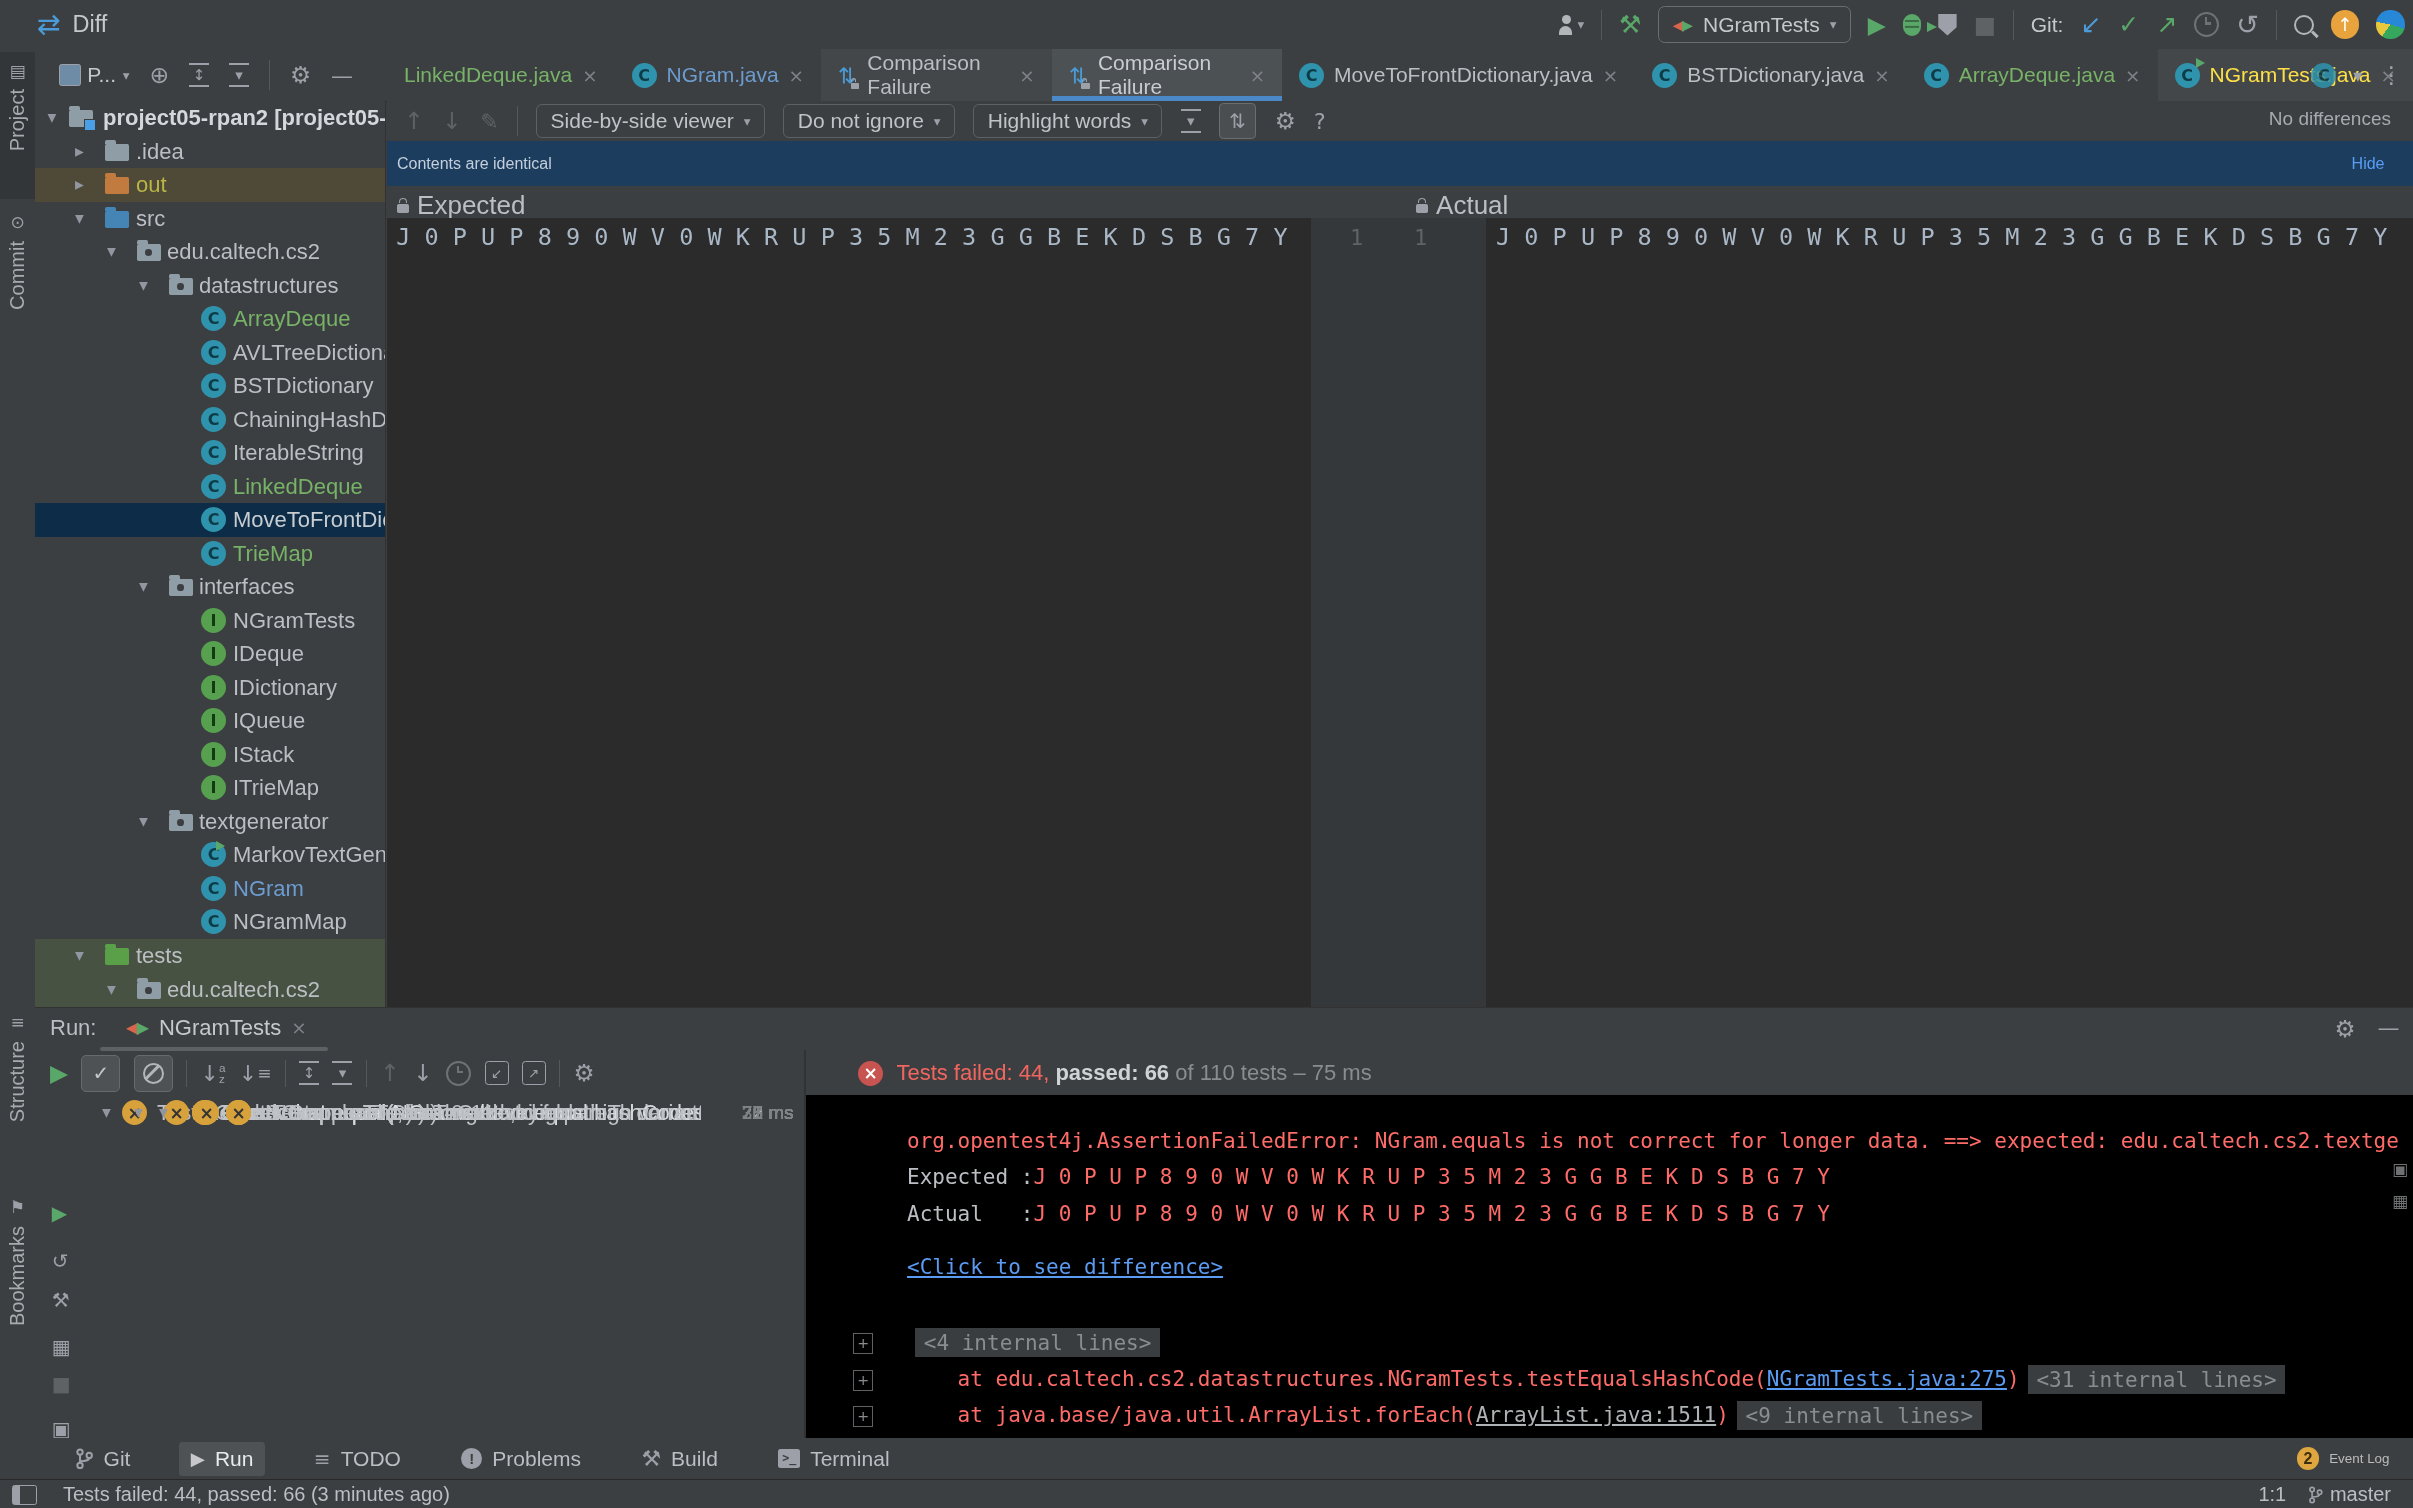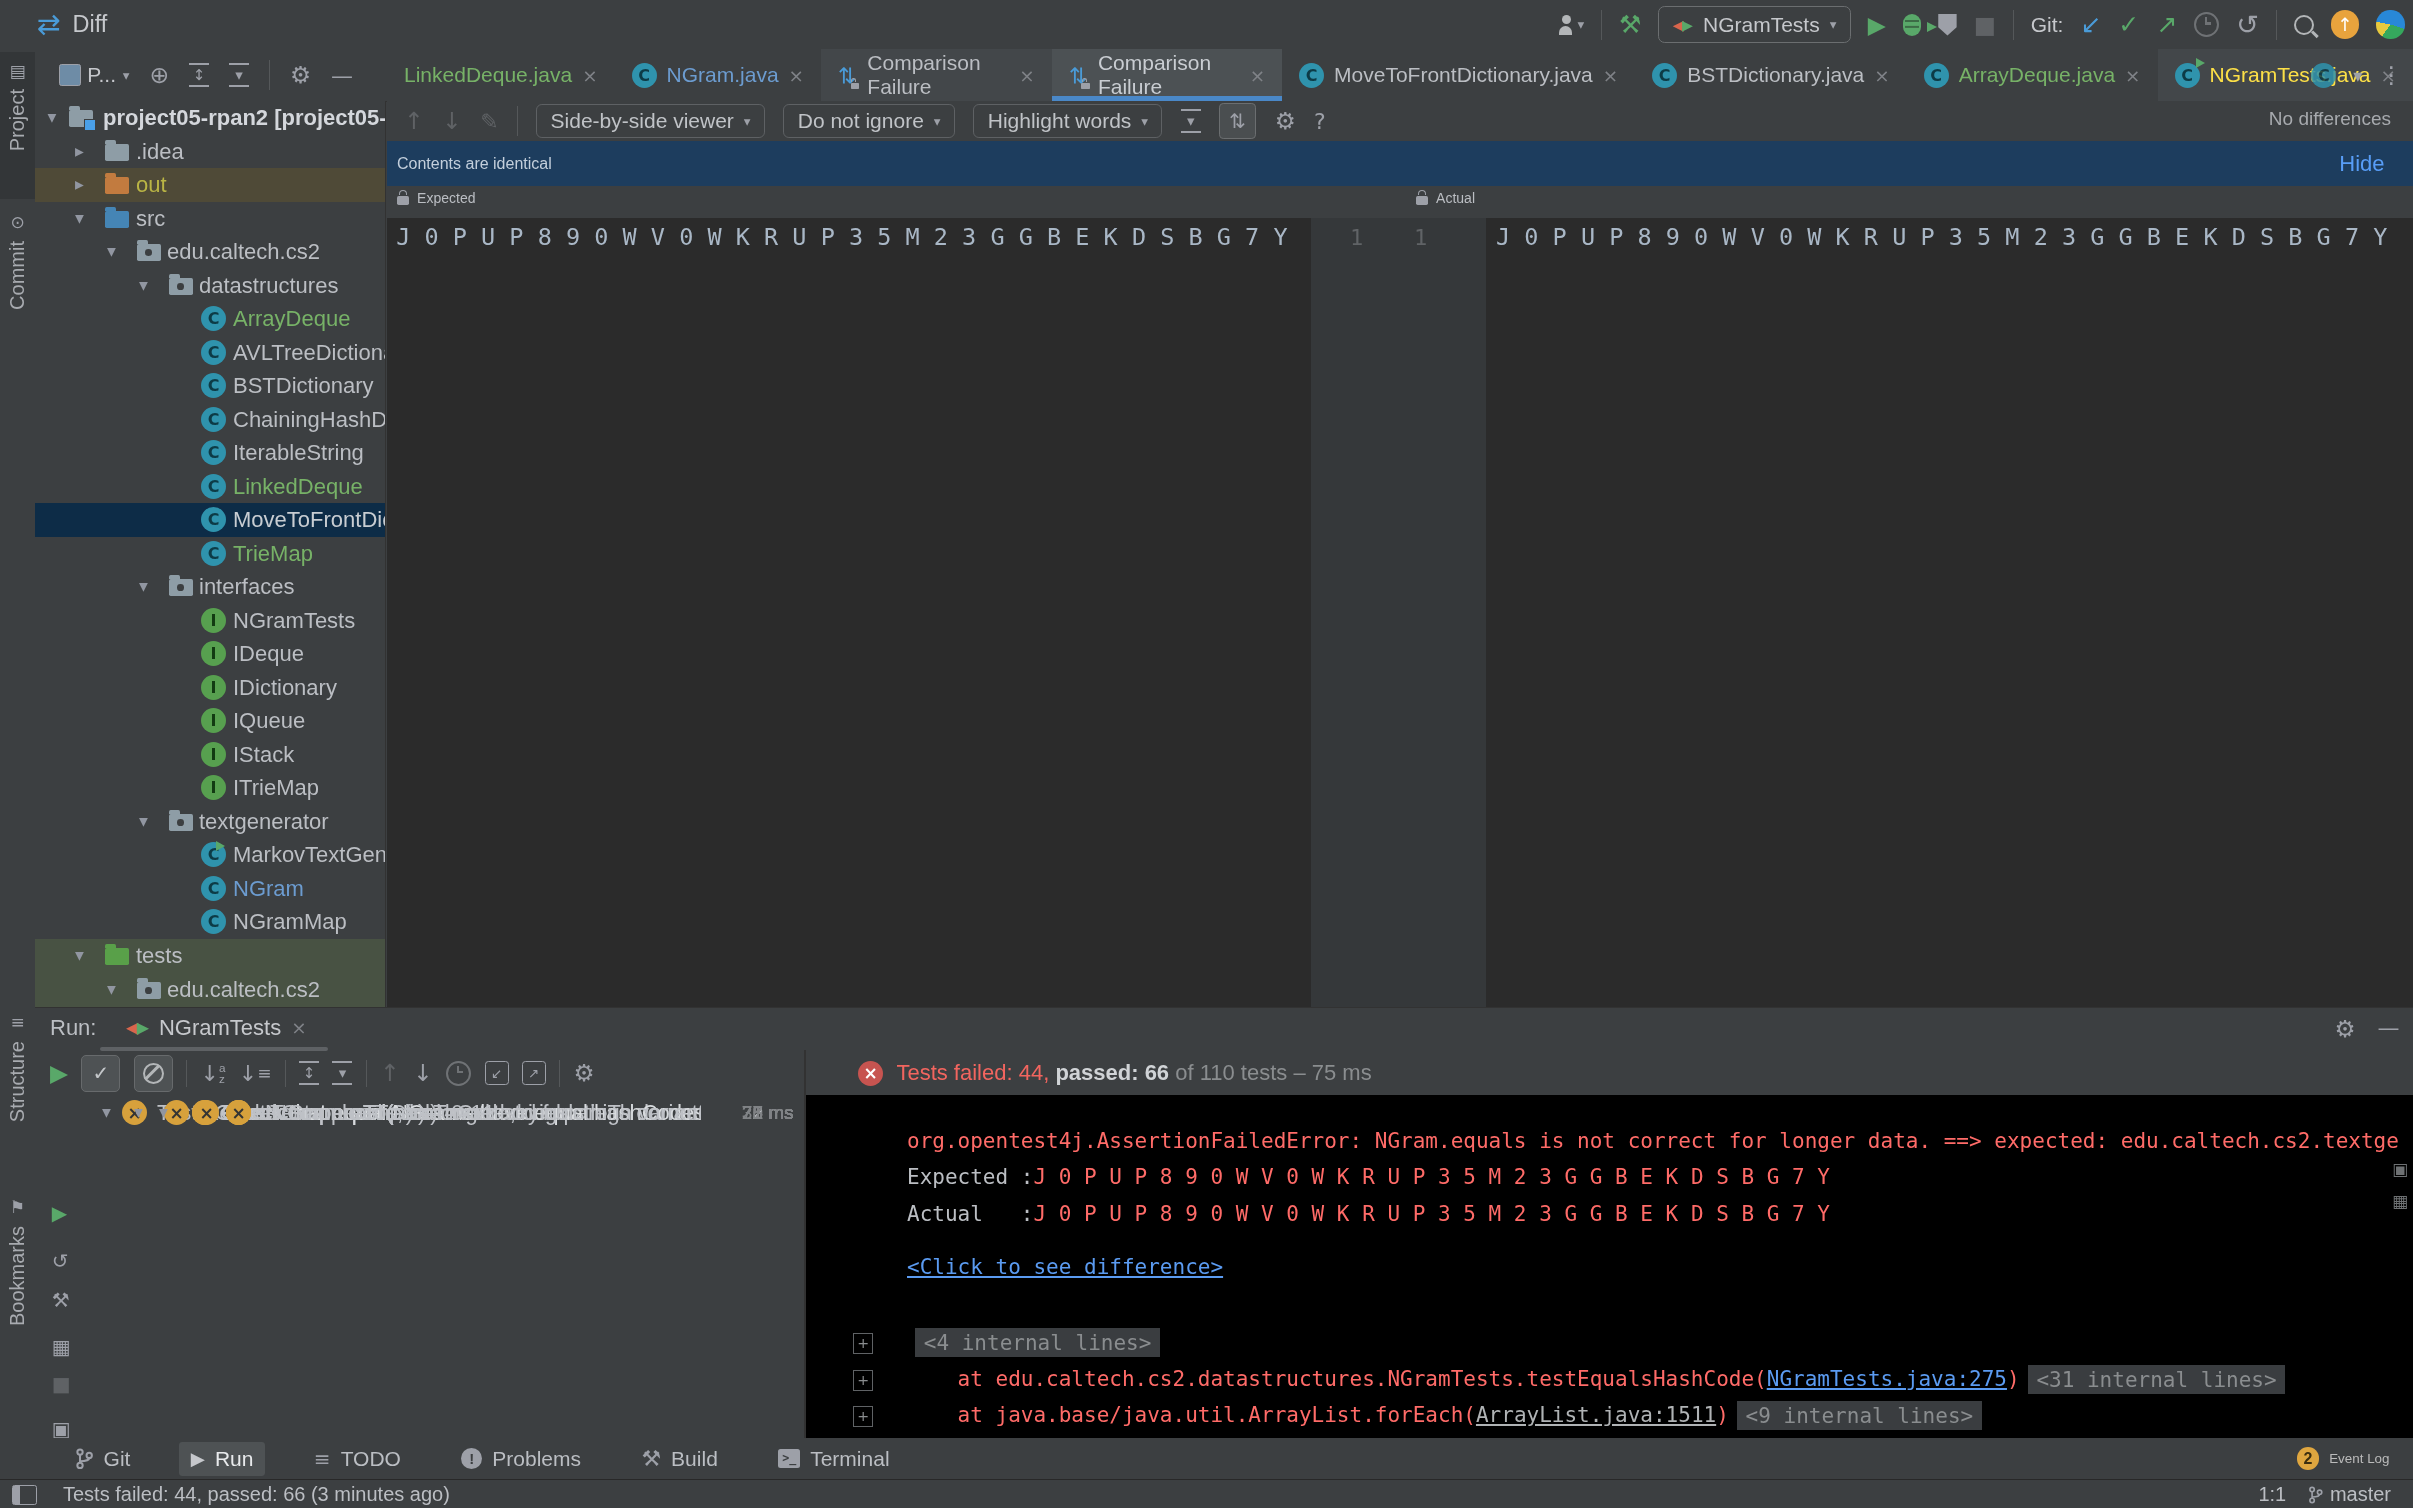--- a/index.html
+++ b/index.html
@@ -71,23 +71,23 @@
   .prow .circ{position:absolute;top:4.2px;}
   
   .diffarea{position:absolute;left:387px;top:101px;right:0;height:907px;background:#2B2B2B;}
   .dtoolbar{position:absolute;left:0;top:0;right:0;height:40px;background:#3C3F41;border-bottom:0.8px solid #323232;display:flex;align-items:center;gap:18.4px;padding-left:17px;}
   .ddrop{display:flex;align-items:center;gap:10px;border:0.8px solid #5E6164;border-radius:5.9px;height:32px;padding:0 13.4px;font-size:21px;color:#C0C3C7;}
   .dd-car{font-family:"DejaVu Sans",sans-serif;font-size:13.4px;color:#9DA0A8;}
   .toggled{width:35px;height:34px;background:#4A4E50;border:0.8px solid #6B6E70;border-radius:4.2px;display:flex;align-items:center;justify-content:center;}
   .nodiff{position:absolute;right:22px;top:6.7px;font-size:19px;color:#A7AAAE;text-align:right;}
   .banner{position:absolute;left:0;top:40px;right:0;height:45px;background:#1D3D5E;display:flex;align-items:center;}
   .banner .btxt{margin-left:10px;font-size:16px;color:#C3CFDC;}
-  .hide{position:absolute;right:28.5px;font-size:22px;color:#589DF6;}
+  .hide{position:absolute;right:28.5px;font-size:16px;color:#589DF6;}
   .dheads{position:absolute;left:0;top:85px;right:0;height:32px;background:#3C3F41;border-bottom:0.8px solid #323232;}
-  .dh{position:absolute;top:4.2px;display:flex;align-items:center;gap:8.4px;font-size:14px;color:#BBBEC3;}
+  .dh{position:absolute;top:4.2px;display:flex;align-items:center;gap:8.4px;font-size:26px;color:#BBBEC3;}
   .lock{width:11.7px;height:9.2px;background:#9DA0A8;border-radius:1.7px;position:relative;margin-top:5px;}
   .lock::before{content:"";position:absolute;top:-5.9px;left:1.7px;width:8.4px;height:5px;border:1.7px solid #9DA0A8;border-bottom:none;border-radius:4.2px 4.2px 0 0;box-sizing:border-box;}
   .editors{position:absolute;left:0;top:117px;right:0;bottom:0;}
   .epane{position:absolute;top:0;bottom:0;background:#2B2B2B;overflow:hidden;}
   .ep-left{left:0;width:924px;}
   .ep-right{left:1099px;right:0;}
   .egutter{position:absolute;left:924px;width:175px;top:0;bottom:0;background:#35383A;border-right:1.7px solid #4D4F51;}
   .eline{position:absolute;top:5px;left:9.2px;font-family:"DejaVu Sans Mono",monospace;font-size:23.5px;color:#A9B7C6;white-space:nowrap;}
   .lnum{position:absolute;top:6.7px;font-family:"DejaVu Sans Mono",monospace;font-size:22px;color:#606366;}
   

